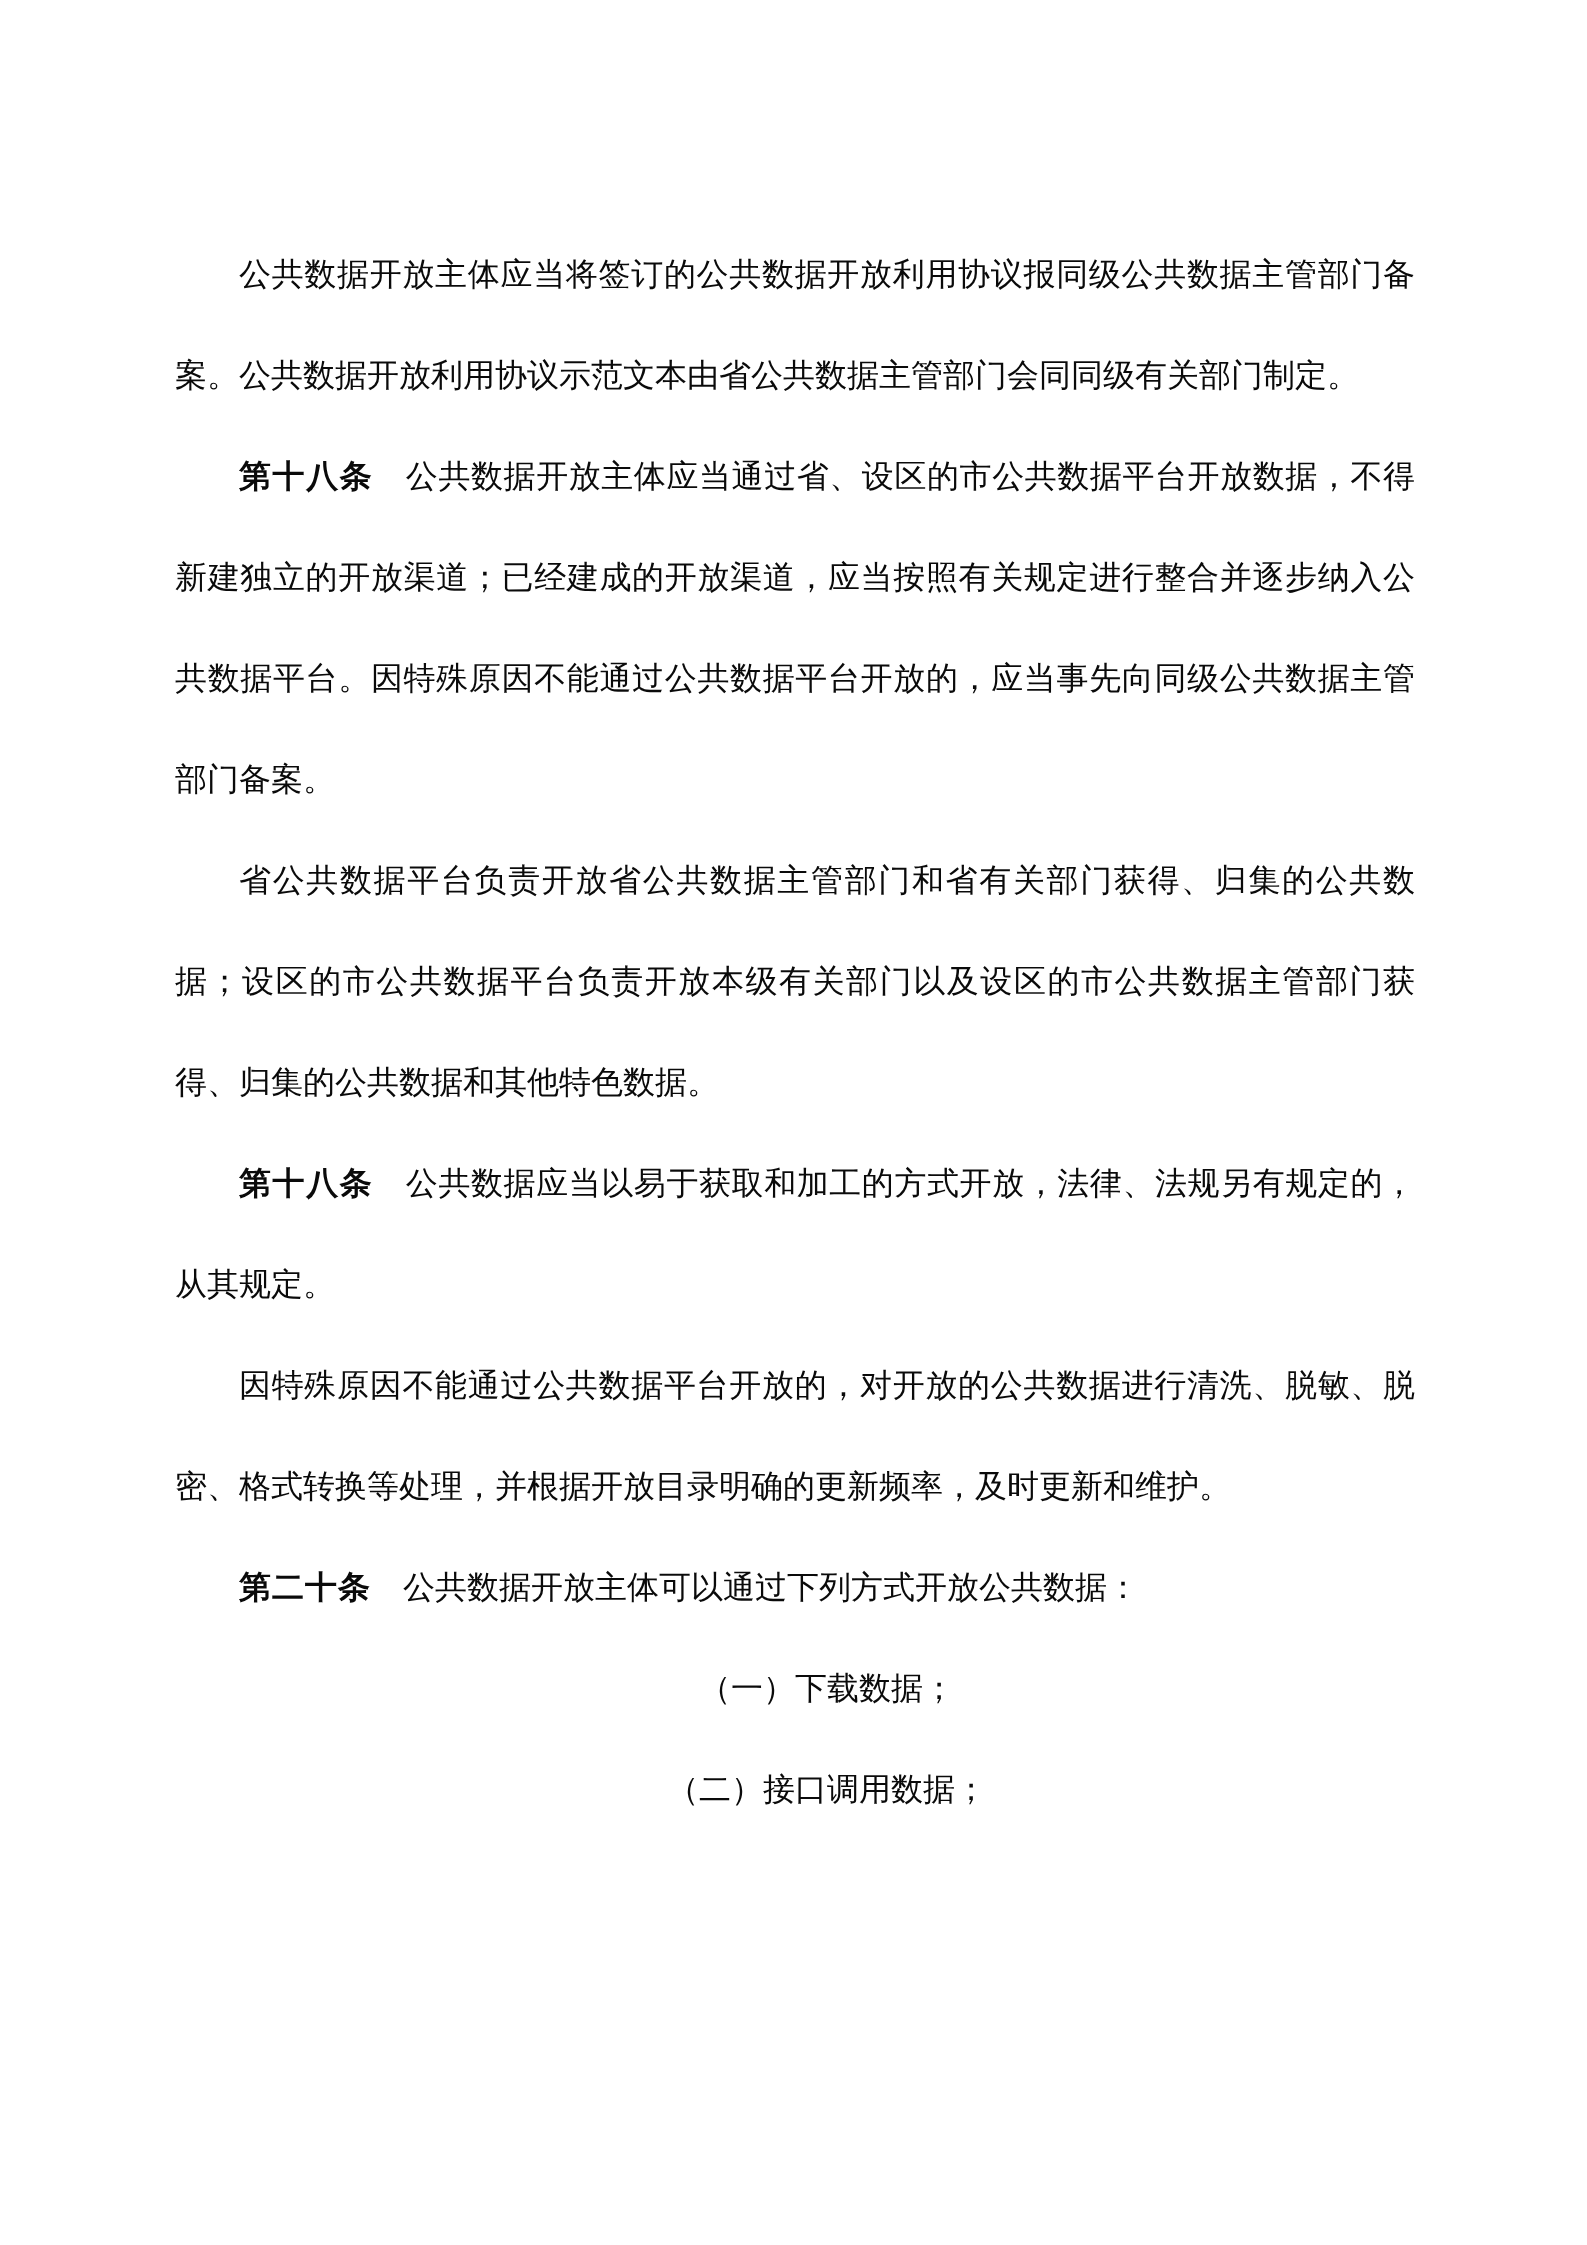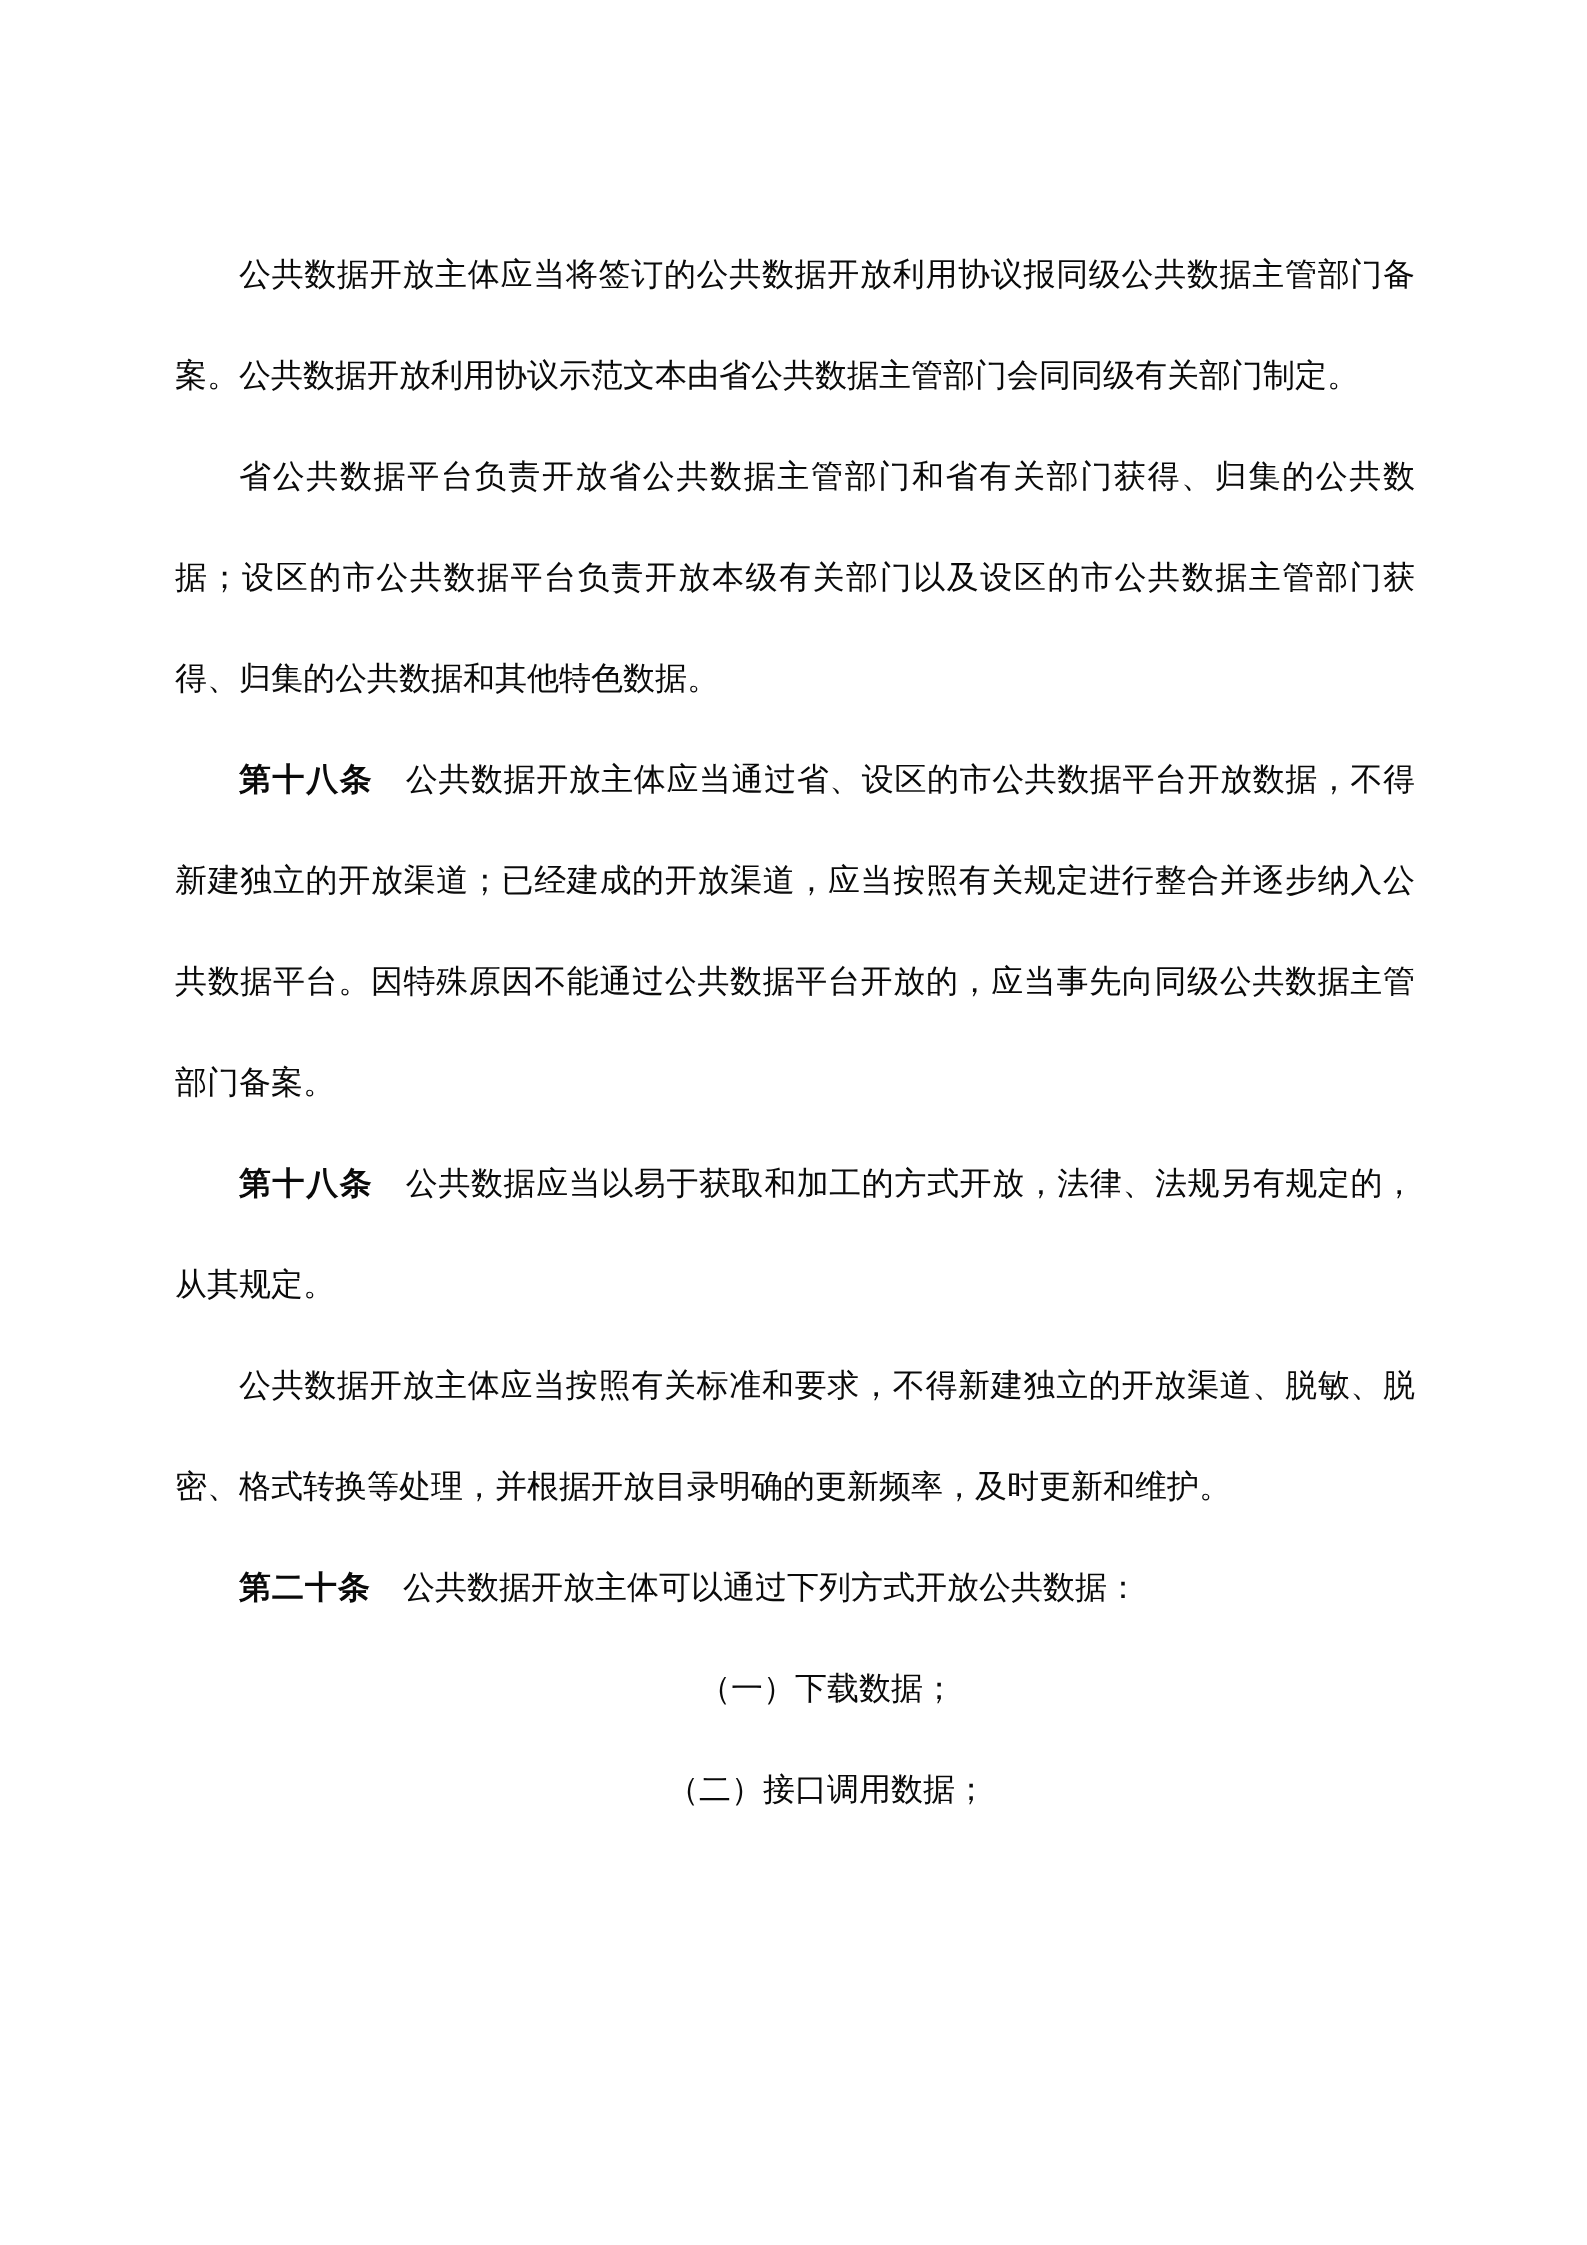--- a/index.html
+++ b/index.html
@@ -43,21 +43,21 @@
   .para.item {
     text-align: center;
   }
 </style>
 </head>
 <body>
 
 <div class="page">
   <div class="doc-body">
       <p class="para">公共数据开放主体应当将签订的公共数据开放利用协议报同级公共数据主管部门备案。公共数据开放利用协议示范文本由省公共数据主管部门会同同级有关部门制定。</p>
+      <p class="para"><strong>第十八条</strong>　公共数据开放主体应当通过省、设区的市公共数据平台开放数据，不得新建独立的开放渠道；已经建成的开放渠道，应当按照有关规定进行整合并逐步纳入公共数据平台。因特殊原因不能通过公共数据平台开放的，应当事先向同级公共数据主管部门备案。</p>
       <p class="para">省公共数据平台负责开放省公共数据主管部门和省有关部门获得、归集的公共数据；设区的市公共数据平台负责开放本级有关部门以及设区的市公共数据主管部门获得、归集的公共数据和其他特色数据。</p>
-      <p class="para"><strong>第十八条</strong>　公共数据开放主体应当通过省、设区的市公共数据平台开放数据，不得新建独立的开放渠道；已经建成的开放渠道，应当按照有关规定进行整合并逐步纳入公共数据平台。因特殊原因不能通过公共数据平台开放的，应当事先向同级公共数据主管部门备案。</p>
       <p class="para"><strong>第十八条</strong>　公共数据应当以易于获取和加工的方式开放，法律、法规另有规定的，从其规定。</p>
-      <p class="para">公共数据开放主体应当按照有关标准和要求，不得新建独立的开放渠道、脱敏、脱密、格式转换等处理，并根据开放目录明确的更新频率，及时更新和维护。</p>
+      <p class="para">因特殊原因不能通过公共数据平台开放的，对开放的公共数据进行清洗、脱敏、脱密、格式转换等处理，并根据开放目录明确的更新频率，及时更新和维护。</p>
       <p class="para"><strong>第二十条</strong>　公共数据开放主体可以通过下列方式开放公共数据：</p>
       <p class="para item">（一）下载数据；</p>
       <p class="para item">（二）接口调用数据；</p>
     </div>
 </div>
 
 </body></html>

